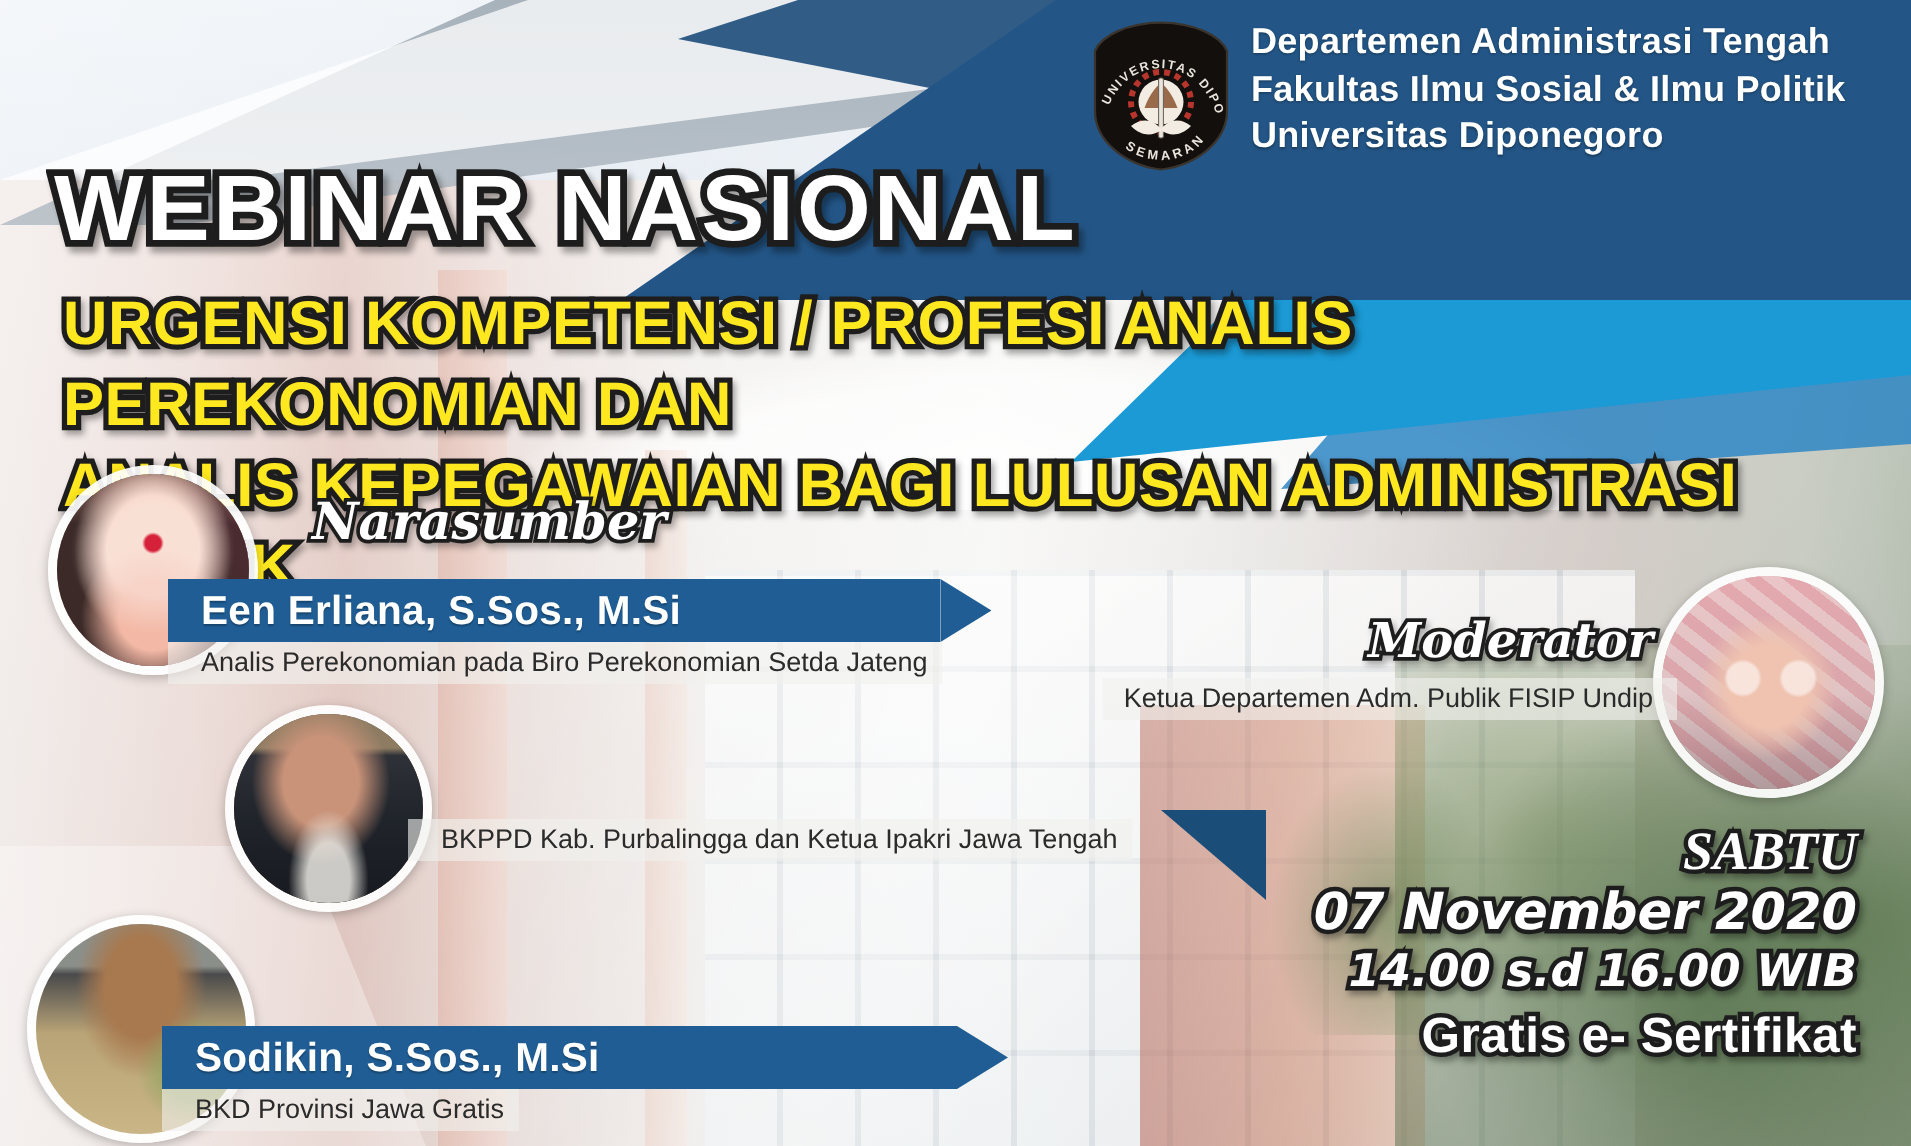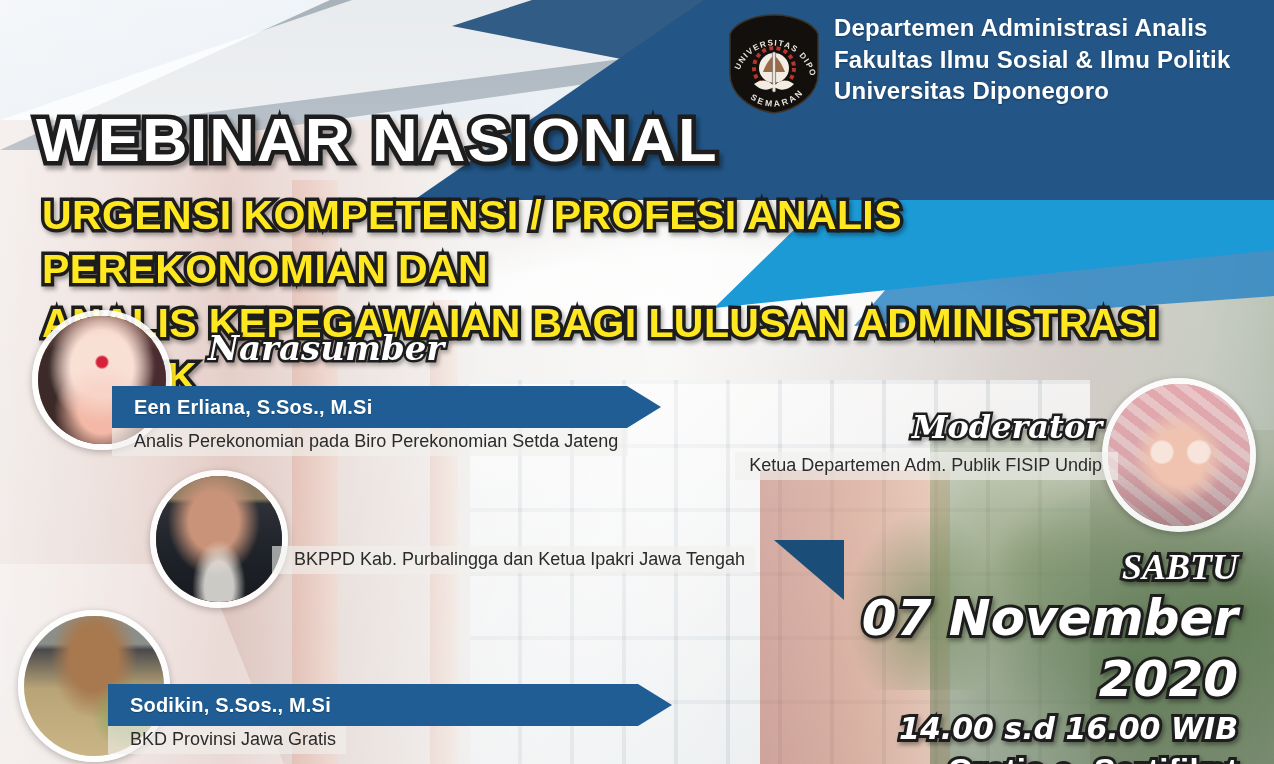--- a/index.html
+++ b/index.html
@@ -105,21 +105,21 @@
     font-family:"DejaVu Serif",serif;font-style:italic;font-weight:bold;
     color:#fff;-webkit-text-stroke:5px #1d1d1d;paint-order:stroke fill;
     filter:drop-shadow(2px 3px 2px rgba(0,0,0,.3));
   }
   .lbl-nara{position:absolute;left:208px;top:328px;font-size:34px;}
   .lbl-mod{position:absolute;left:912px;top:408px;font-size:32px;}
 
   
   .spk{position:absolute;}
   .spk .bar{position:relative;background:#1f5d94;height:42px;display:flex;align-items:center;}
-  .spk .bar .nm{color:#fff;font-weight:bold;font-size:20px;padding-left:22px;letter-spacing:.2px;
+  .spk .bar .nm{color:#fff;font-weight:bold;font-size:27px;padding-left:22px;letter-spacing:.2px;
     white-space:nowrap;text-shadow:0 1px 1px rgba(0,0,0,.25);}
   .spk .sub{background:rgba(240,240,238,.62);color:#2b2b2b;font-size:18px;
     padding:3px 10px 4px 22px;display:inline-block;white-space:nowrap;}
   .arrow-r{position:absolute;left:100%;top:0;width:34px;height:42px;
     background:#1f5d94;clip-path:polygon(0 0,100% 0,0 100%);}
   .arrow-r.dn{clip-path:polygon(0 0,100% 50%,0 100%);}
   .arrow-l{position:absolute;right:100%;top:0;width:34px;height:42px;
     background:#1f5d94;clip-path:polygon(100% 0,100% 100%,0 0);}
 
   .spk1{left:112px;top:386px;}
@@ -140,21 +140,21 @@
   .av1{left:32px;top:310px;width:128px;height:128px;}
   .av2{left:150px;top:470px;width:126px;height:126px;}
   .av3{left:18px;top:610px;width:140px;height:140px;}
   .avm{right:18px;top:378px;width:142px;height:142px;}
 
   
   .date-wrap{position:absolute;right:36px;top:548px;text-align:right;width:440px;}
   .d-out{color:#fff;-webkit-text-stroke:6px #1d1d1d;paint-order:stroke fill;
     filter:drop-shadow(2px 3px 2px rgba(0,0,0,.35));font-weight:bold;}
   .d-day{font-size:36px;font-style:italic;font-family:Liberation Serif, serif;line-height:1.1;}
-  .d-date{font-size:50px;font-style:italic;font-family:"DejaVu Sans",sans-serif;line-height:1.22;}
+  .d-date{font-size:34px;font-style:italic;font-family:"DejaVu Sans",sans-serif;line-height:1.22;}
   .d-time{font-size:30px;font-style:italic;font-family:"DejaVu Sans",sans-serif;line-height:1.28;}
   .d-free{font-size:33px;font-family:"Liberation Sans",sans-serif;line-height:1.28;
     letter-spacing:.3px;margin-top:2px;}
 </style>
 </head>
 <body>
 
 <div id="poster">
 
   <div class="bg-base"></div>
@@ -195,21 +195,21 @@
         <circle r="20" fill="none" stroke="#b7352c" stroke-width="4" stroke-dasharray="4 3.4"></circle>
         <circle r="15" fill="#f2ece3"></circle>
         <path d="M-11 4 C -7 -7 -2 -11 0 -13 C 2 -11 7 -7 11 4 Z" fill="#9a6b4a"></path>
         <rect x="-1.6" y="-16" width="3.2" height="40" rx="1.2" fill="#e9e4dc" stroke="#6b625a" stroke-width="0.7"></rect>
         <path d="M-20 16 C -12 10 -5 12 0 18 C 5 12 12 10 20 16 C 12 24 5 22 0 19 C -5 22 -12 24 -20 16 Z" fill="#f2ece3"></path>
       </g>
     </svg>
   </div>
 
   <div class="hdr-text">
-    <div>Departemen Administrasi Analis</div>
+    <div>Departemen Administrasi Tengah</div>
     <div>Fakultas Ilmu Sosial &amp; Ilmu Politik</div>
     <div>Universitas Diponegoro</div>
   </div>
 
   <div class="title1 t-outline">WEBINAR NASIONAL</div>
   <div class="title2">
     <div>URGENSI KOMPETENSI / PROFESI ANALIS PEREKONOMIAN DAN</div>
     <div>ANALIS KEPEGAWAIAN BAGI LULUSAN ADMINISTRASI PUBLIK</div>
   </div>
 

